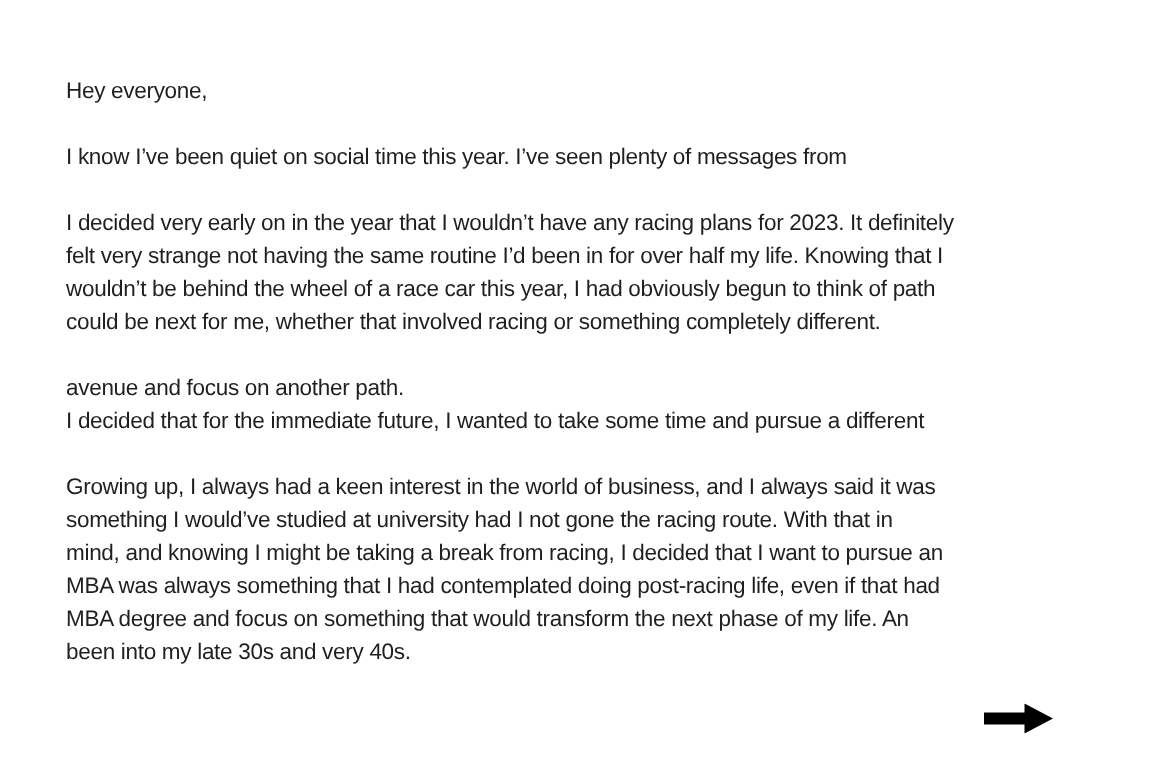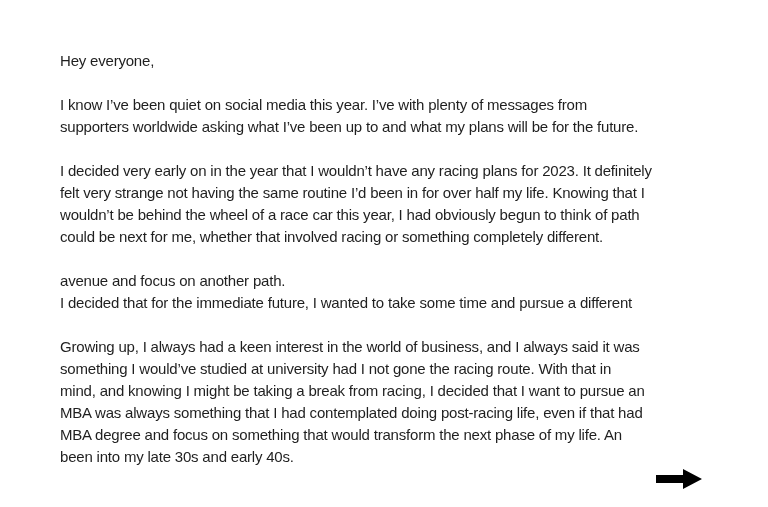--- a/index.html
+++ b/index.html
@@ -24,21 +24,20 @@
     font-size: 15px;
     letter-spacing: -0.2px;
     line-height: 22px;
   }
   .paragraph {
     margin: 0 0 22px 0;
   }
   .line {
     white-space: nowrap;
     height: 22px;
-    margin-left: 16px;
   }
   .arrow {
     position: absolute;
     left: 656px;
     top: 469px;
     width: 46px;
     height: 20px;
     cursor: pointer;
   }
   .arrow svg {
@@ -50,40 +49,39 @@
 </head>
 <body>
 
 <div class="page">
 
   <div class="doc">
       <div class="paragraph">
         <div class="line">Hey everyone,</div>
       </div>
       <div class="paragraph">
-        <div class="line">I know I’ve been quiet on social media this year. I’ve with plenty of messages from</div>
-        <div class="line">supporters worldwide asking what I’ve been up to and what my plans will be for the future.</div>
+        <div class="line">I know I’ve been quiet on social time this year. I’ve seen plenty of messages from</div>
       </div>
       <div class="paragraph">
         <div class="line">I decided very early on in the year that I wouldn’t have any racing plans for 2023. It definitely</div>
         <div class="line">felt very strange not having the same routine I’d been in for over half my life. Knowing that I</div>
         <div class="line">wouldn’t be behind the wheel of a race car this year, I had obviously begun to think of path</div>
         <div class="line">could be next for me, whether that involved racing or something completely different.</div>
       </div>
       <div class="paragraph">
         <div class="line">avenue and focus on another path.</div>
         <div class="line">I decided that for the immediate future, I wanted to take some time and pursue a different</div>
       </div>
       <div class="paragraph">
         <div class="line">Growing up, I always had a keen interest in the world of business, and I always said it was</div>
         <div class="line">something I would’ve studied at university had I not gone the racing route. With that in</div>
         <div class="line">mind, and knowing I might be taking a break from racing, I decided that I want to pursue an</div>
         <div class="line">MBA was always something that I had contemplated doing post-racing life, even if that had</div>
         <div class="line">MBA degree and focus on something that would transform the next phase of my life. An</div>
-        <div class="line">been into my late 30s and early 40s.</div>
+        <div class="line">been into my late 30s and very 40s.</div>
       </div>
     </div>
 
   <div class="arrow" title="">
     <svg viewBox="0 0 46 20" xmlns="http://www.w3.org/2000/svg">
       <polygon points="0,6 27,6 27,0 46,10 27,20 27,14 0,14" fill="#000000"></polygon>
     </svg>
   </div>
 
 </div>

